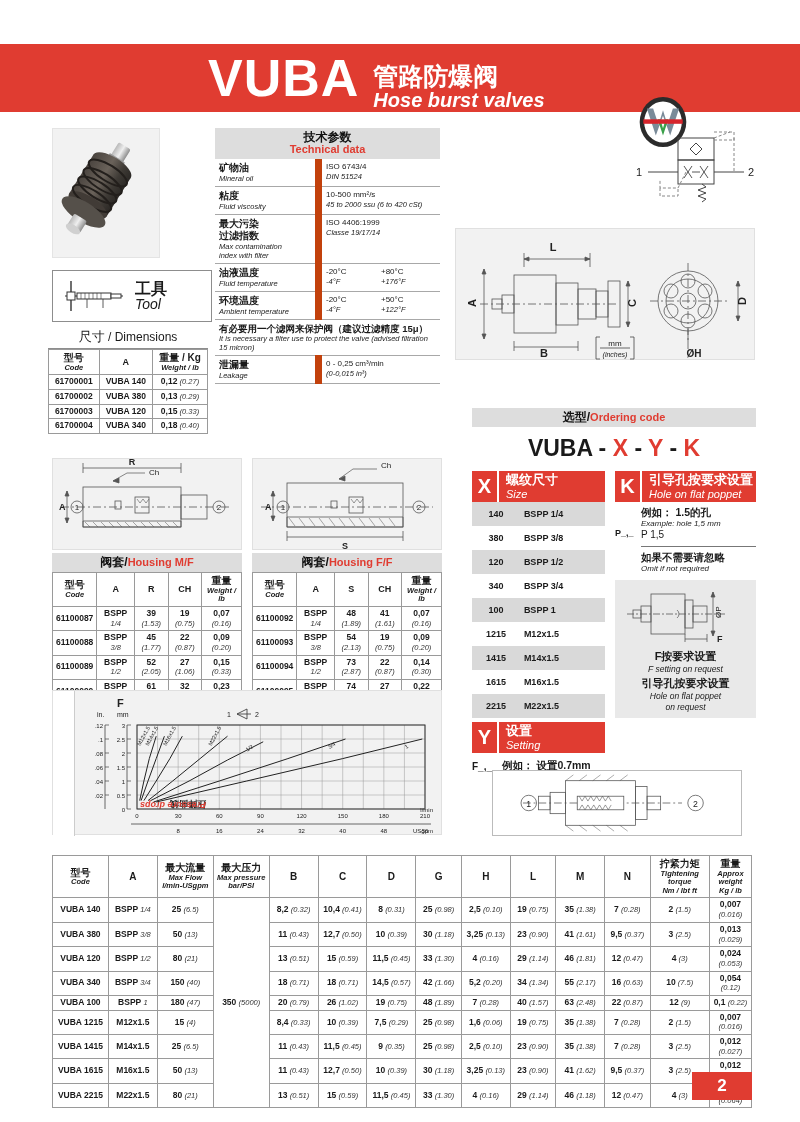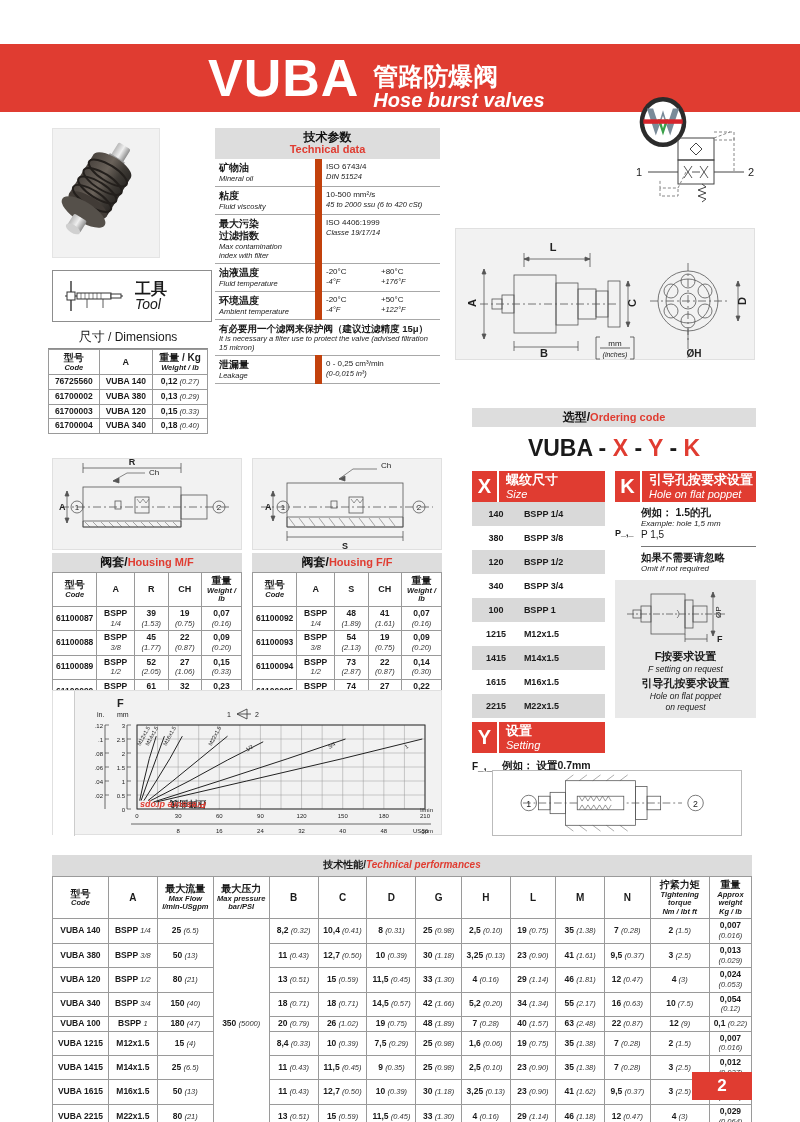--- a/index.html
+++ b/index.html
@@ -257,21 +257,21 @@
             <span style="font-size:9px">A</span>
           </td>
           <td>
             <span class="hcn">重量 / Kg</span>
             <span class="hen">Weight / lb</span>
           </td>
         </tr>
       </thead>
       <tbody id="dim-body">
           <tr>
-            <td><span class="num">76725560</span></td>
+            <td><span class="num">61700001</span></td>
             <td><span class="num">VUBA 140</span></td>
             <td><span class="num">0,12</span> <span class="imp">(0.27)</span></td>
           </tr>
           <tr>
             <td><span class="num">61700002</span></td>
             <td><span class="num">VUBA 380</span></td>
             <td><span class="num">0,13</span> <span class="imp">(0.29)</span></td>
           </tr>
           <tr>
             <td><span class="num">61700003</span></td>
@@ -921,23 +921,20 @@
           <text x="226.57142857142856" y="142" font-size="6" text-anchor="middle" fill="#222">32</text>
           <text x="267.7142857142857" y="142" font-size="6" text-anchor="middle" fill="#222">40</text>
           <text x="308.85714285714283" y="142" font-size="6" text-anchor="middle" fill="#222">48</text>
           <text x="350" y="142" font-size="6" text-anchor="middle" fill="#222">56</text>
           <text x="358" y="142" font-size="6" fill="#222" text-anchor="end">USgpm</text>
         </g>
     </svg>
   </div>
 
   <div class="perf-wrap">
-    <div class="perf-title">
-      <span class="cn">技术性能</span><span class="cn">/</span><span class="en">Technical performances</span>
-    </div>
     <table class="perf-tbl">
       <thead>
           <tr id="perf-head">
             <td style="width: 8%;">
               <span class="hcn">型号</span>
               <span style="font-size:7.5px;font-style:italic;display:block">Code</span>
             </td>
             <td style="width: 7%;">
               <span style="font-size:10px;display:block">A</span>
             </td>

